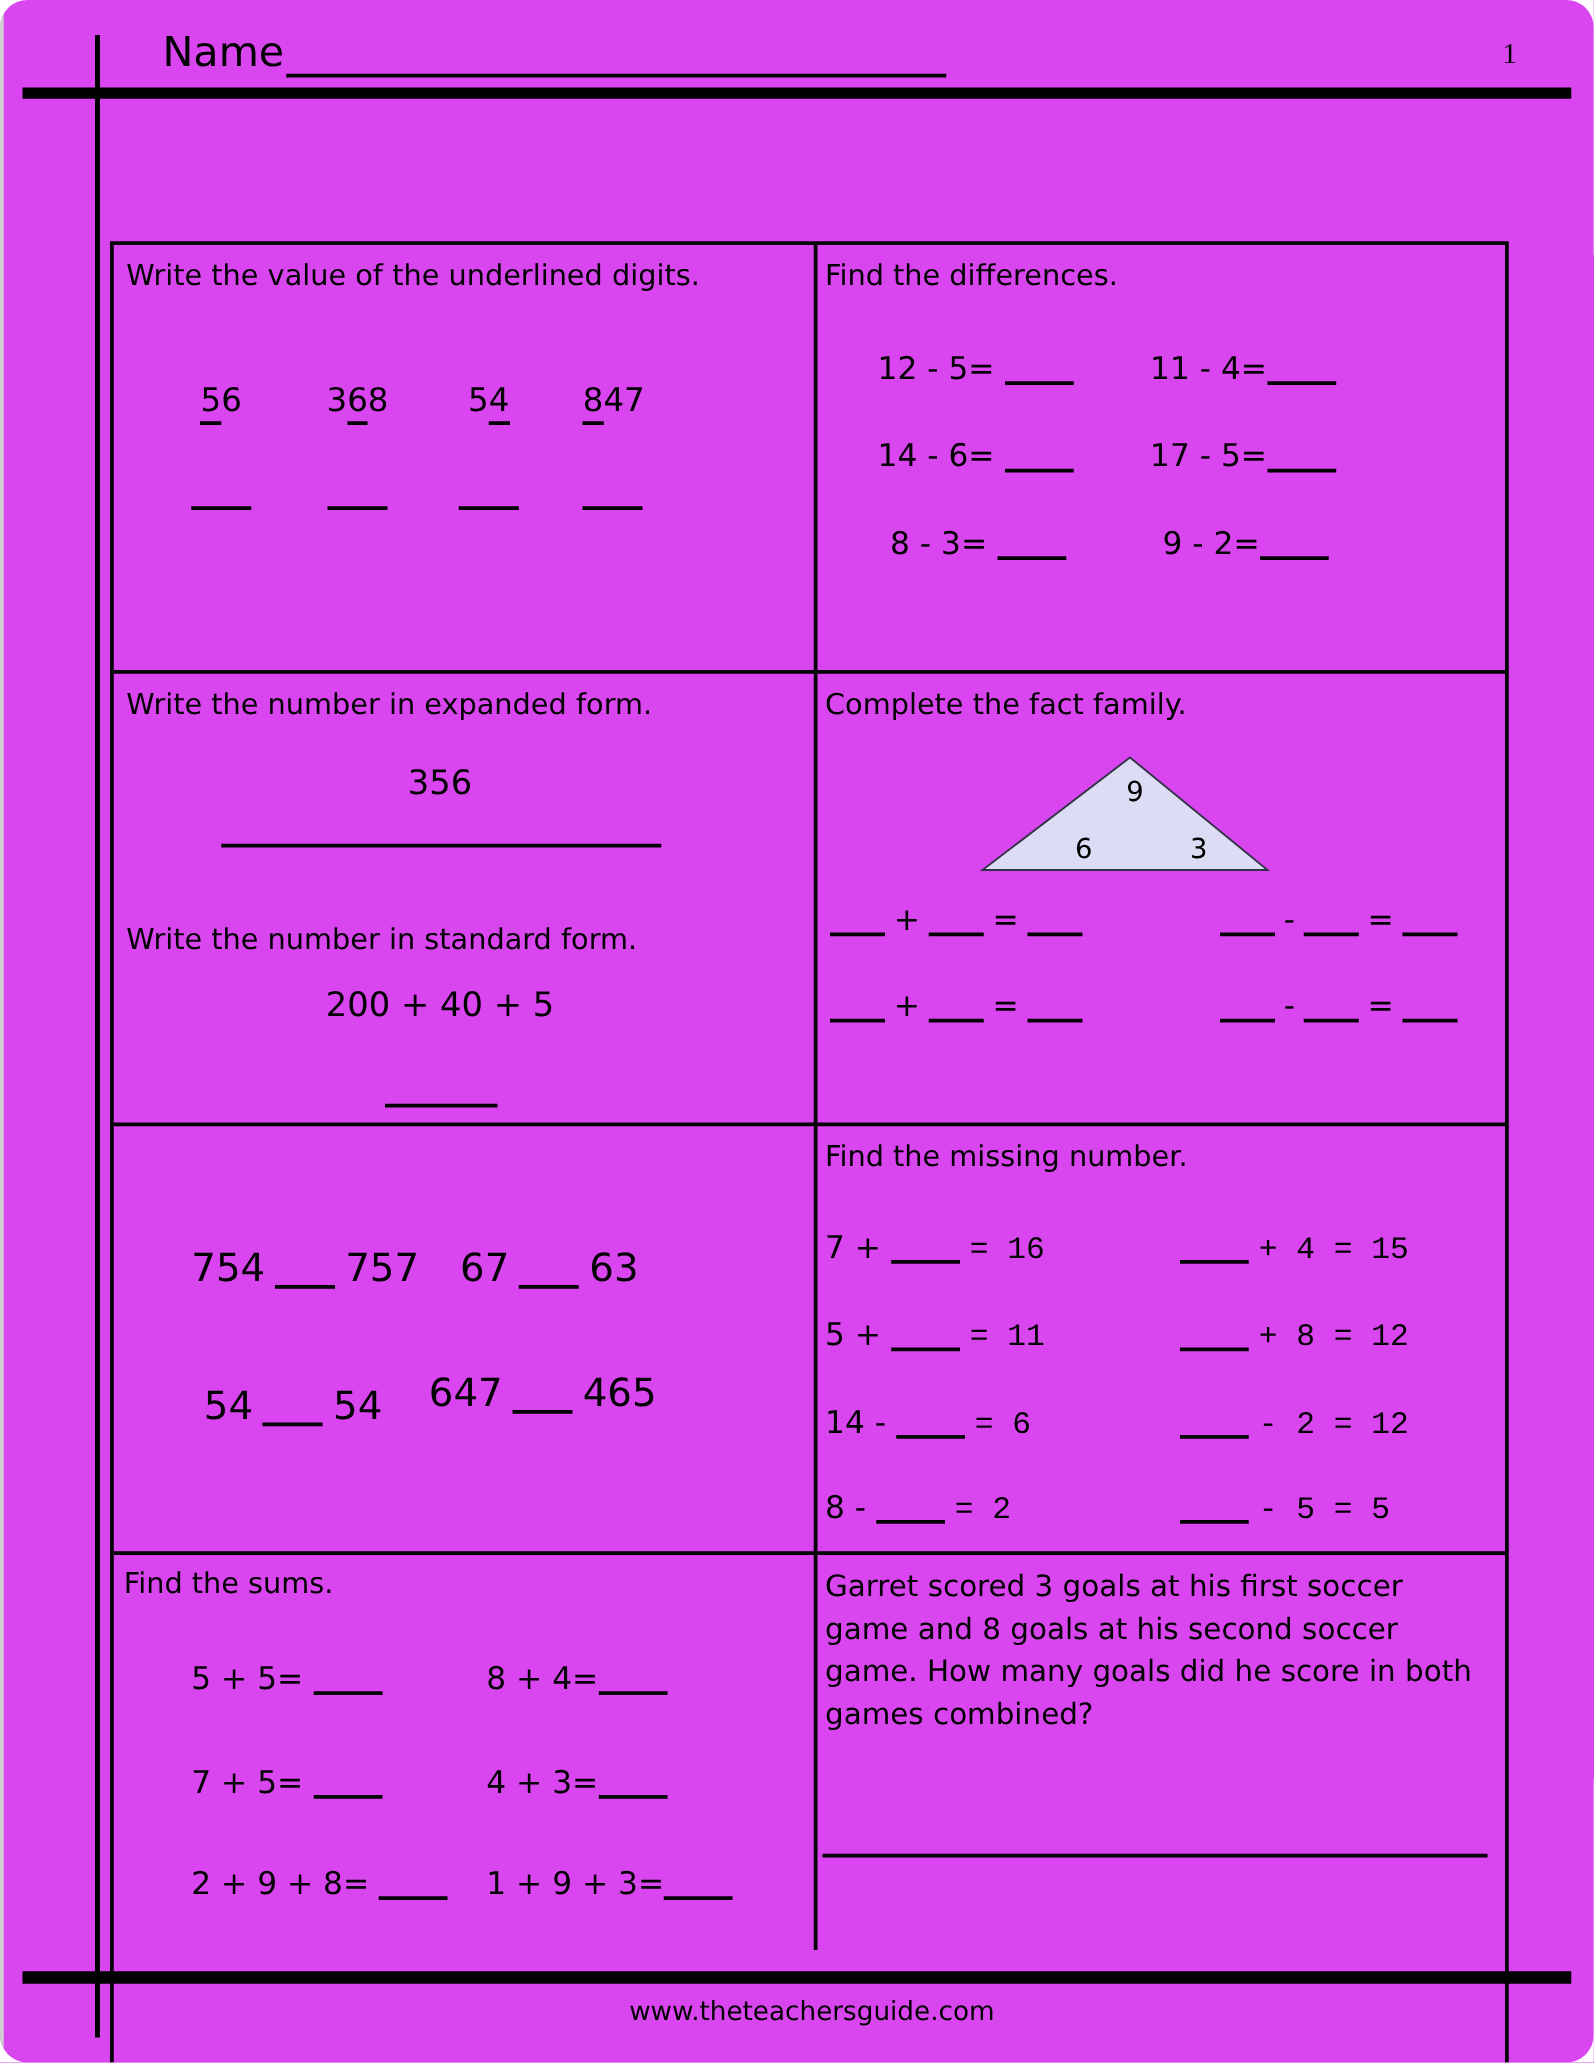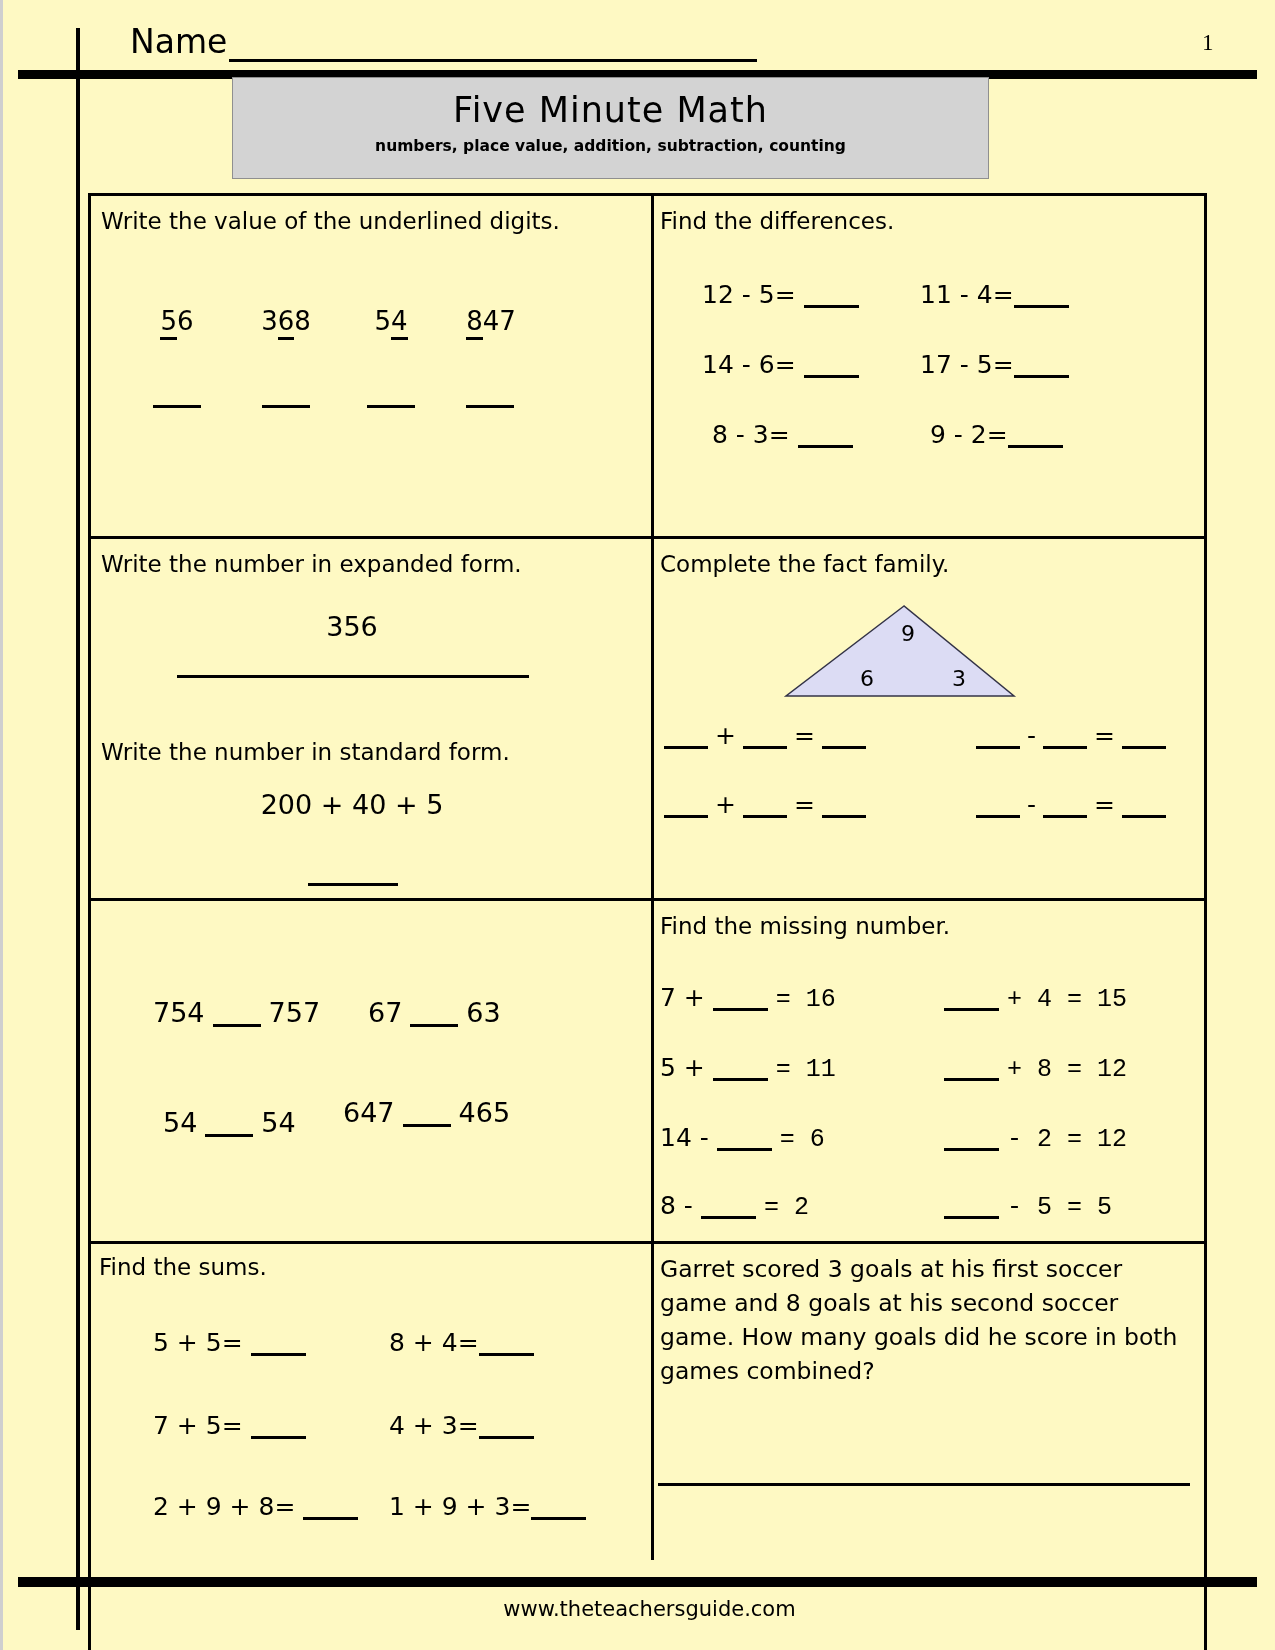--- a/index.html
+++ b/index.html
@@ -1,18 +1,18 @@
 <!DOCTYPE html>
 <html><head>
 <meta charset="utf-8">
 <style>
   html,body{margin:0;padding:0;}
   body{width:1275px;height:1650px;background:#ffffff;position:relative;
        font-family:"DejaVu Sans",sans-serif;color:#000;}
-  .page{position:absolute;inset:0;overflow:hidden;background:#fef9c3;}
+  .page{position:absolute;inset:0;overflow:hidden;background:#d946ef;border-radius:22px;}
   .edge-left{position:absolute;left:0;top:0;width:3px;height:100%;background:#cfcfcf;}
   .margin-line{position:absolute;left:76px;top:28px;width:4px;height:1602px;background:#000;}
   .name-row{position:absolute;left:130px;top:22px;display:flex;align-items:flex-end;}
   .name-label{font-size:33px;line-height:40px;}
   .name-line{display:inline-block;width:528px;height:36px;border-bottom:3px solid #000;margin-left:2px;}
   .page-number{position:absolute;left:1202px;top:30px;font-family:"Liberation Serif",serif;font-size:23px;}
   .rule-top{position:absolute;left:18px;top:70px;width:1239px;height:9px;background:#000;}
   .rule-bottom{position:absolute;left:18px;top:1577px;width:1239px;height:10px;background:#000;}
   .header-box{position:absolute;left:232px;top:77px;width:757px;height:102px;background:#d3d3d3;
               border:1px solid #8f8f8f;text-align:center;box-sizing:border-box;}
@@ -37,44 +37,40 @@
   .eq .blank{width:55px;}
   
   .center-narrow{position:absolute;left:0;width:522px;text-align:center;font-size:27px;}
   .hline{position:absolute;height:0;border-bottom:3px solid #000;}
   
   .tri-svg{position:absolute;left:128px;top:64px;}
   .ff-eq{position:absolute;font-size:25px;white-space:nowrap;}
   .ff-eq .blank{width:44px;}
   .op{margin:0 7px;}
   
-  .cmp{position:absolute;font-size:27px;white-space:nowrap;}
+  .cmp{position:absolute;font-size:31px;white-space:nowrap;}
   .cmp .blank{width:48px;}
   
   .wp-text{position:absolute;top:8px;left:6px;width:536px;font-size:23.5px;line-height:34px;}
   .footer{position:absolute;top:1597px;left:12px;width:1275px;text-align:center;font-size:21px;}
 </style>
 </head>
 <body>
 
 <div class="page">
   <div class="edge-left"></div>
   <div class="margin-line"></div>
 
   <div class="name-row">
     <span class="name-label">Name</span>
     <span class="name-line"></span>
   </div>
   <div class="page-number">1</div>
   <div class="rule-top"></div>
 
-  <div class="header-box">
-    <div class="hb-title">Five Minute Math</div>
-    <div class="hb-sub">numbers, place value, addition, subtraction, counting</div>
-  </div>
 
   <div class="grid">
 
     <div class="cell c1 rb">
       <div class="instr">Write the value of the underlined digits.</div>
       <div class="ud-col" style="left:31px"><span></span><span class="ud-u">5</span><span>6</span></div>
       <div class="ud-col" style="left:140px"><span>3</span><span class="ud-u">6</span><span>8</span></div>
       <div class="ud-col" style="left:245px"><span>5</span><span class="ud-u">4</span><span></span></div>
       <div class="ud-col" style="left:345px"><span></span><span class="ud-u">8</span><span>47</span></div>
       <div class="ud-line" style="left:62px"></div>

